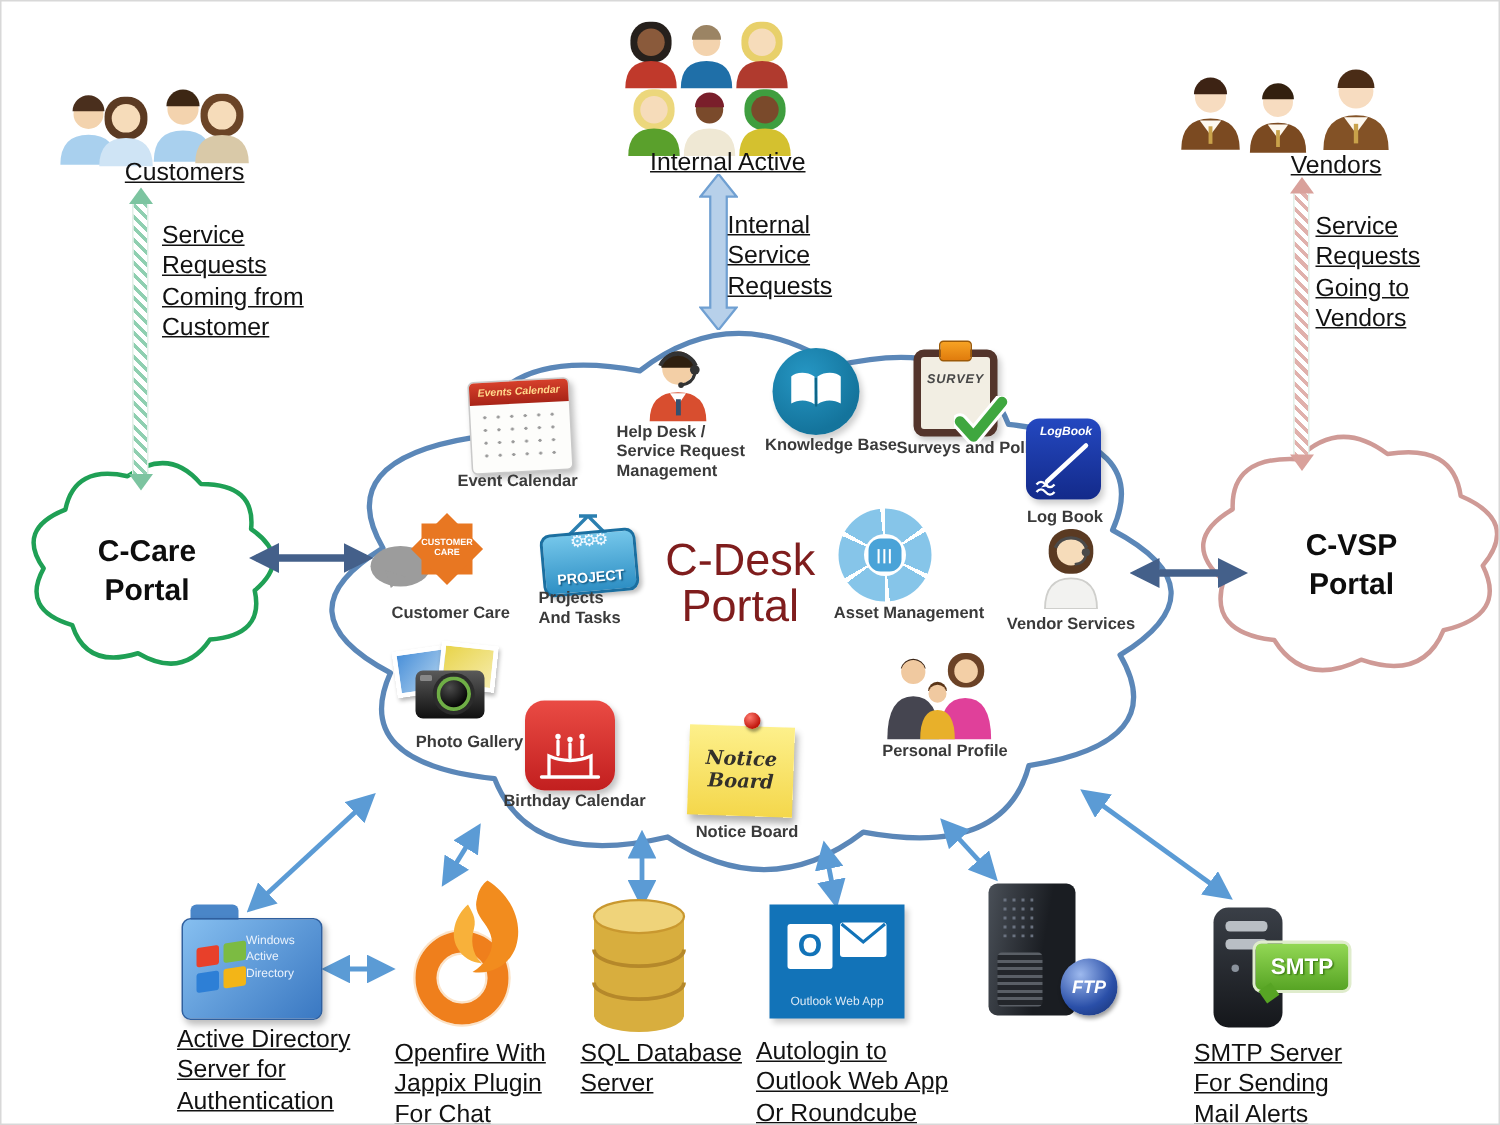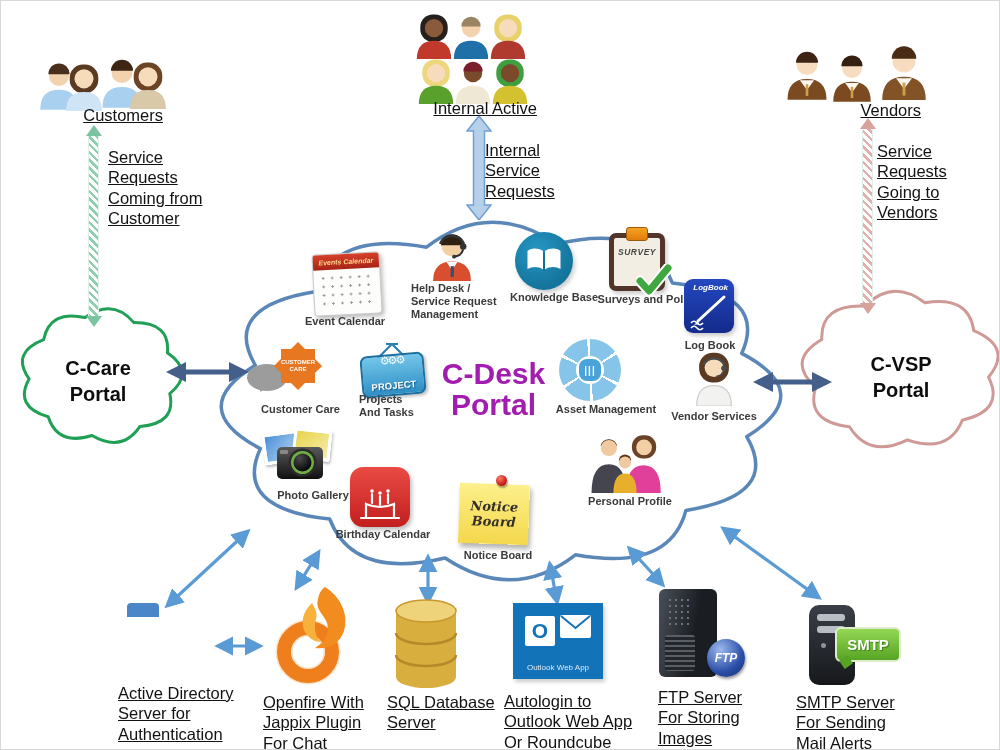--- a/index.html
+++ b/index.html
@@ -6,21 +6,21 @@
   .stage{position:relative;width:1000px;height:750px;background:#fff;overflow:hidden;
          font-family:"Liberation Sans",sans-serif;border:1px solid #d8d8d8;box-sizing:border-box;}
   .abs{position:absolute;}
   svg{display:block;}
 
   
   .ulab{font-size:16.5px;line-height:1.24;color:#121212;text-decoration:underline;white-space:pre-line;}
   .ulab.c{text-align:right;}
   .mlab{font-weight:bold;font-size:11px;line-height:1.18;color:#3a3a3a;white-space:pre-line;}
   .mlab.c{text-align:center;}
-  .portal-title{font-weight:bold;font-size:30px;line-height:1.02;color:#a21caf;text-align:center;white-space:pre-line;}
+  .portal-title{font-weight:normal;font-size:30px;line-height:1.02;color:#7f1d1d;text-align:center;white-space:pre-line;}
   .side-title{font-weight:bold;font-size:20px;line-height:1.3;color:#0d0d0d;text-align:center;white-space:pre-line;}
 
   
   .stripe{width:9px;border-left:1px solid #e2efe8;border-right:1px solid #e2efe8;}
   .stripe.green{background:repeating-linear-gradient(45deg,#8fcfb0 0 2.5px,#ffffff 2.5px 5.5px);}
   .stripe.rose{background:repeating-linear-gradient(45deg,#e0b1ac 0 2.5px,#ffffff 2.5px 5.5px);}
   .sa-head{width:0;height:0;position:absolute;left:-3.5px;border-left:8px solid transparent;border-right:8px solid transparent;}
   .sa-head.up{top:-10px;}
   .sa-head.down{bottom:-10px;}
   .sa-head.up.green{border-bottom:11px solid #7cc4a0;}
@@ -434,20 +434,29 @@
     <path d="M3,52 Q3,27 18,27 Q33,27 33,52 Z" fill="#454550"></path>
     <path d="M33,52 Q33,28 48,28 Q63,28 63,52 Z" fill="#e0409a"></path>
     <path d="M26.6,24 A5.4,5.4 0 0 1 37.4,24 Z" fill="#5a3518"></path>
     <circle cx="32" cy="25.5" r="5.2" fill="#f0c9a0"></circle>
     <path d="M22,52 Q22,35 32,35 Q42,35 42,52 Z" fill="#e8b02a"></path>
   </svg>
   <div class="abs mlab c" style="left:580px;top:494px;width:98px;z-index:3">Personal Profile</div>
 
   <div class="abs" style="left:120px;top:602px;width:96px;height:78px;z-index:3">
     <div class="folder-tab"></div>
+    <div class="folder-body">
+      <div class="win-pane" style="left:9px;top:18px;background:#e8402a"></div>
+      <div class="win-pane" style="left:27px;top:15px;background:#7cbb42"></div>
+      <div class="win-pane" style="left:9px;top:35px;background:#2d7fd6"></div>
+      <div class="win-pane" style="left:27px;top:32px;background:#f3b517"></div>
+      <div class="ad-text">Windows
+Active
+Directory</div>
+    </div>
   </div>
   <div class="abs ulab" style="left:117px;top:682px;width:132px;z-index:3">Active Directory
 Server for
 Authentication</div>
 
   <div class="abs" style="left:264px;top:584px;width:100px;height:100px;z-index:3">
     <div class="of-ring"></div>
     <svg class="abs" style="left:16px;top:-4px" width="76" height="70" viewBox="0 0 76 70">
       <path d="M44,6 C60,16 68,34 63,50 C59,62 47,69 34,67 C45,60 49,51 46,42 C43,33 34,29 37,18 C38,12 41,8 44,6Z" fill="#f28c1e"></path>
       <path d="M31,22 C22,30 19,42 24,51 C27,57 34,61 40,61 C33,54 33,45 35,38 C37,31 33,26 31,22Z" fill="#f8b13a"></path>
@@ -478,23 +487,20 @@
 Outlook Web App
 Or Roundcube</div>
 
   <div class="abs" style="left:652px;top:588px;width:98px;height:96px;z-index:3">
     <div class="tower" style="left:6px;top:0;width:58px;height:88px;background:linear-gradient(100deg,#4a5058,#1a1d22 60%)">
       <div class="abs" style="left:8px;top:8px;width:22px;height:28px;background:radial-gradient(#6a7280 1.2px,transparent 1.3px);background-size:6px 6px"></div>
       <div class="abs" style="left:6px;bottom:6px;width:30px;height:36px;background:repeating-linear-gradient(#5a5f66 0 2px,#23262b 2px 5px);border-radius:3px"></div>
     </div>
     <div class="ftp-ball">FTP</div>
   </div>
-  <div class="abs ulab" style="left:657px;top:686px;width:100px;z-index:3">FTP Server
-For Storing
-Images</div>
 
   <div class="abs" style="left:800px;top:604px;width:100px;height:84px;z-index:3">
     <div class="tower" style="left:8px;top:0;width:46px;height:80px;background:linear-gradient(#3a3f47,#15171b);border-radius:10px">
       <div class="smtp-slot" style="top:9px"></div>
       <div class="smtp-slot" style="top:21px"></div>
       <div class="abs" style="left:12px;top:38px;width:5px;height:5px;background:#8a929c;border-radius:50%"></div>
     </div>
     <div class="smtp-bubble">SMTP</div>
   </div>
   <div class="abs ulab" style="left:795px;top:691px;width:106px;z-index:3">SMTP Server

